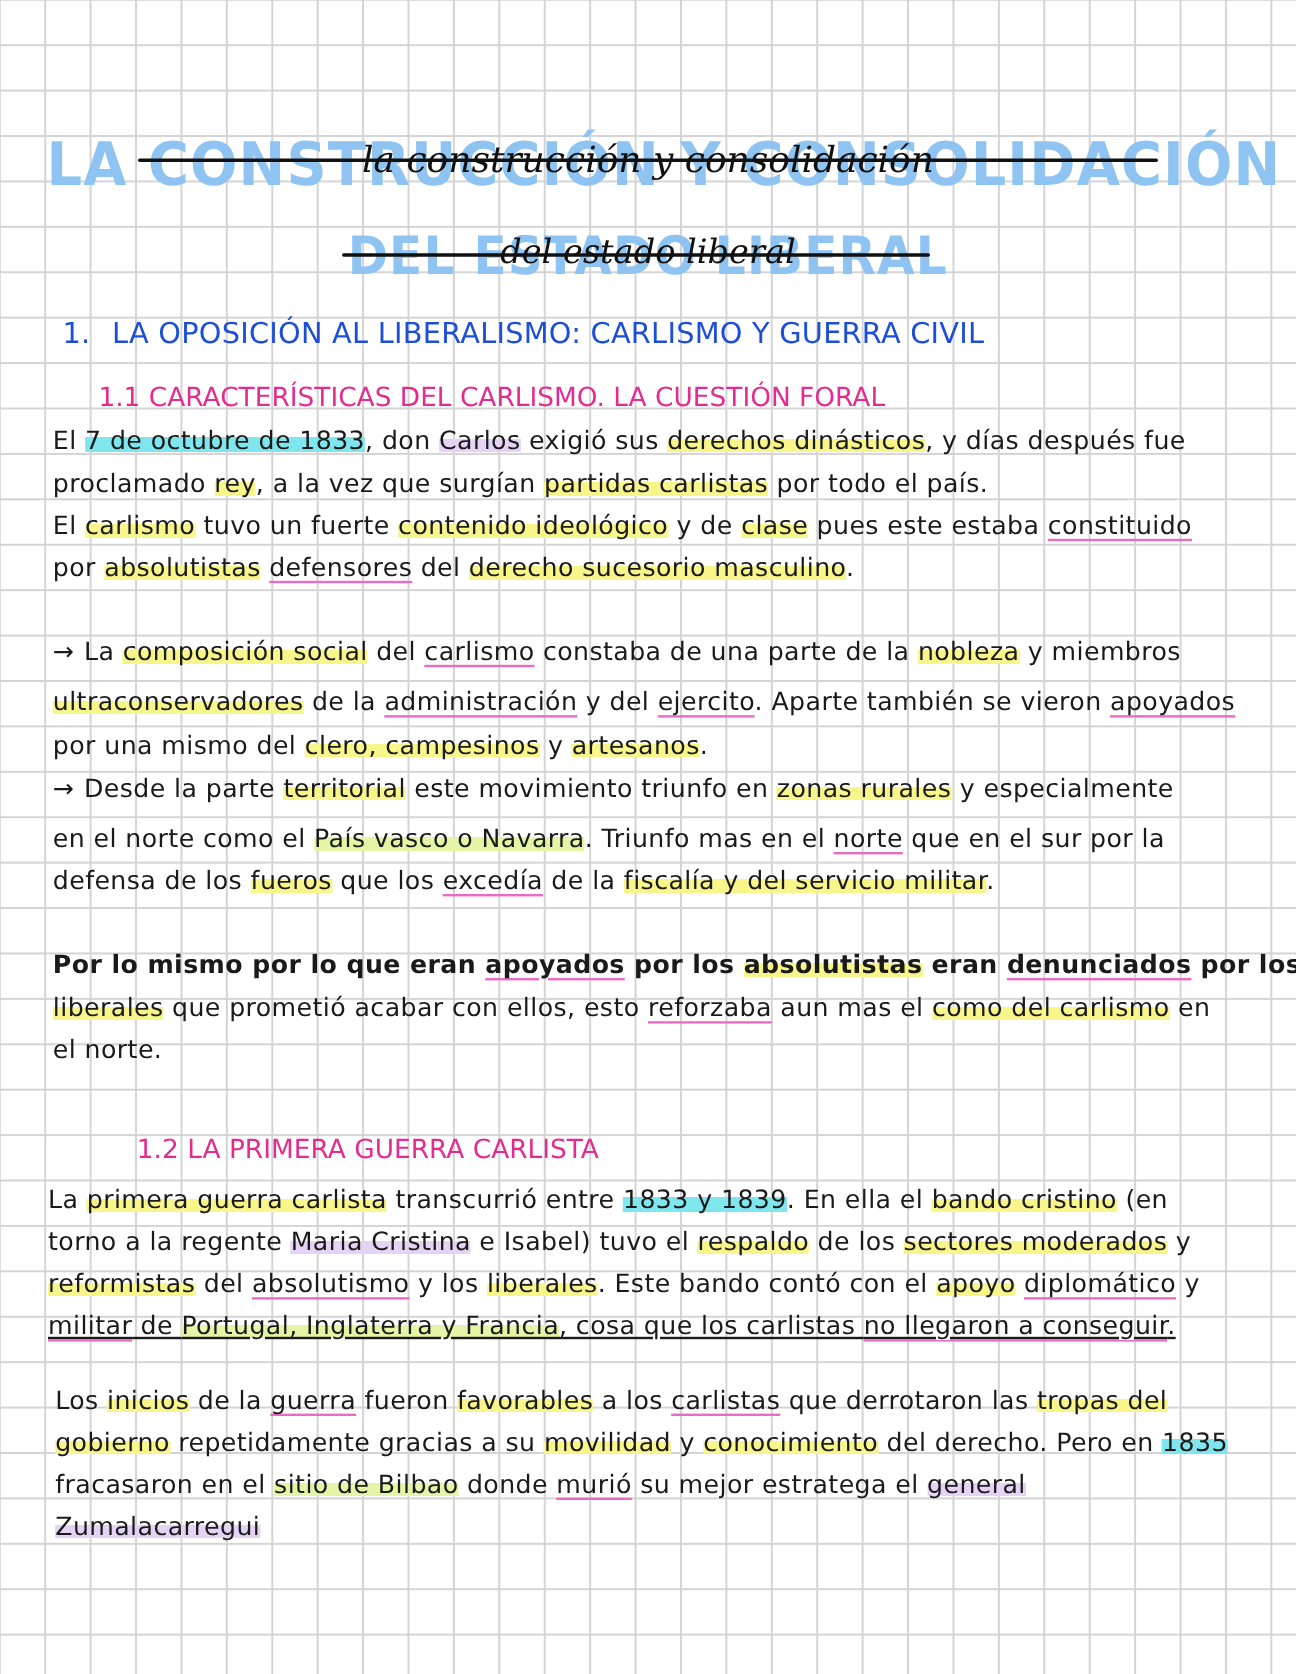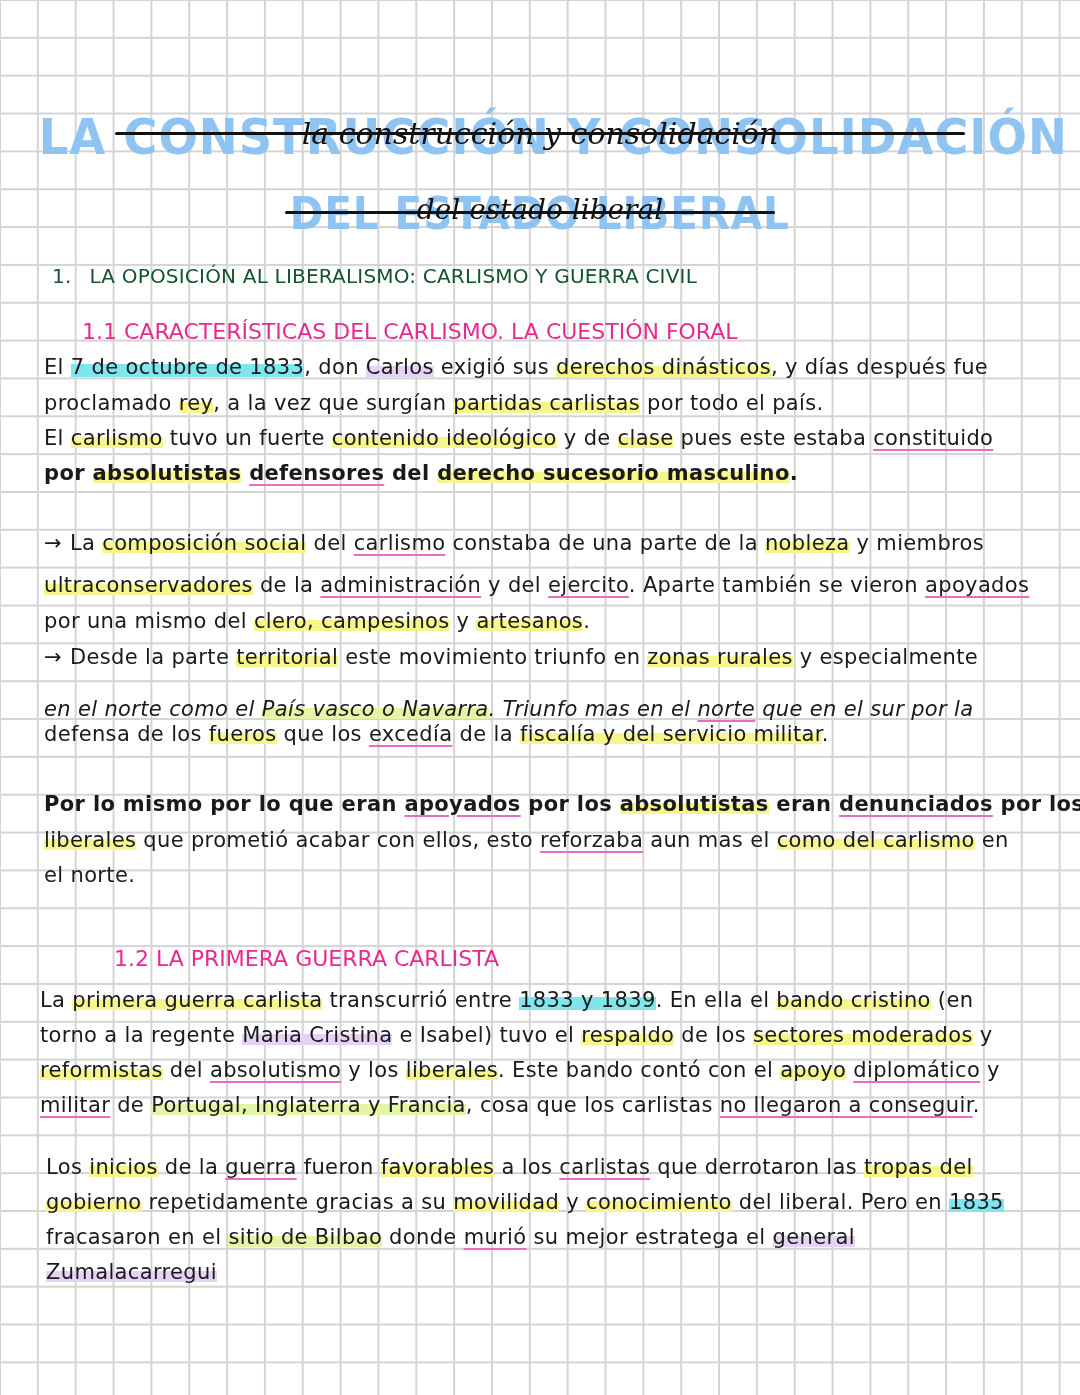--- a/index.html
+++ b/index.html
@@ -51,22 +51,22 @@
   }
   #title1 { top: 108px; }
   #title1 .title-bg { font-size: 50px; transform: scaleX(0.93); }
   #title2 { top: 188px; }
   #title2 .title-bg { font-size: 44px; transform: scaleX(0.92); }
 
   
   .h1 {
     position: absolute;
     left: 52px; top: 264px;
-    color: #14532d;
-    font-size: 20px;
+    color: #1d4ed8;
+    font-size: 24px;
     white-space: nowrap;
     letter-spacing: 0.2px;
   }
   .h1 .num { margin-right: 18px; }
   .h2 {
     position: absolute;
     color: #e62b8f;
     font-size: 22px;
     white-space: nowrap;
   }
@@ -113,39 +113,39 @@
   <div class="para" style="top:355px;">
     <div class="line" style="top:0;">
       <span>El </span><span class="hl-c">7 de octubre de 1833</span><span>, don </span><span class="hl-p">Carlos</span><span> exigió sus </span><span class="hl-y">derechos dinásticos</span><span>, y días después fue</span>
     </div>
     <div class="line" style="top:36px;">
       <span>proclamado </span><span class="hl-y">rey</span><span>, a la vez que surgían </span><span class="hl-y">partidas carlistas</span><span> por todo el país.</span>
     </div>
     <div class="line" style="top:71px;">
       <span>El </span><span class="hl-y">carlismo</span><span> tuvo un fuerte </span><span class="hl-y">contenido ideológico</span><span> y de </span><span class="hl-y">clase</span><span> pues este estaba </span><span class="ul">constituido</span>
     </div>
-    <div class="line" style="top:106px;font-weight:bold;">
+    <div class="line" style="top:106px;">
       <span>por </span><span class="hl-y">absolutistas</span><span> </span><span class="ul">defensores</span><span> del </span><span class="hl-y">derecho sucesorio masculino</span><span>.</span>
     </div>
   </div>
 
   <div class="para" style="top:531px;">
     <div class="line" style="top:0;">
       <span class="arrow">→</span><span>La </span><span class="hl-y">composición social</span><span> del </span><span class="ul">carlismo</span><span> constaba de una parte de la </span><span class="hl-y">nobleza</span><span> y miembros</span>
     </div>
     <div class="line" style="top:42px;">
       <span class="hl-y">ultraconservadores</span><span> de la </span><span class="ul">administración</span><span> y del </span><span class="ul">ejercito</span><span>. Aparte también se vieron </span><span class="ul">apoyados</span>
     </div>
     <div class="line" style="top:78px;">
       <span>por una mismo del </span><span class="hl-y">clero, campesinos</span><span> y </span><span class="hl-y">artesanos</span><span>.</span>
     </div>
     <div class="line" style="top:114px;">
       <span class="arrow">→</span><span>Desde la parte </span><span class="hl-y">territorial</span><span> este movimiento triunfo en </span><span class="hl-y">zonas rurales</span><span> y especialmente</span>
     </div>
-    <div class="line" style="top:166px;font-style:italic;">
+    <div class="line" style="top:156px;">
       <span>en el norte como el </span><span class="hl-g">País vasco o Navarra</span><span>. Triunfo mas en el </span><span class="ul">norte</span><span> que en el sur por la</span>
     </div>
     <div class="line" style="top:191px;">
       <span>defensa de los </span><span class="hl-y">fueros</span><span> que los </span><span class="ul">excedía</span><span> de la </span><span class="hl-y">fiscalía y del servicio militar</span><span>.</span>
     </div>
   </div>
 
   <div class="para" style="top:792px;">
     <div class="line" style="top:0;font-weight:bold;">
       <span>Por lo mismo por lo que eran </span><span class="ul">apoyados</span><span> por los </span><span class="hl-y">absolutistas</span><span> eran </span><span class="ul">denunciados</span><span> por los</span>
@@ -163,31 +163,31 @@
   <div class="para" style="top:988px; left:40px;">
     <div class="line" style="top:0;">
       <span>La </span><span class="hl-y">primera guerra carlista</span><span> transcurrió entre </span><span class="hl-c">1833 y 1839</span><span>. En ella el </span><span class="hl-y">bando cristino</span><span> (en</span>
     </div>
     <div class="line" style="top:35px;">
       <span>torno a la regente </span><span class="hl-p">Maria Cristina</span><span> e Isabel) tuvo el </span><span class="hl-y">respaldo</span><span> de los </span><span class="hl-y">sectores moderados</span><span> y</span>
     </div>
     <div class="line" style="top:70px;">
       <span class="hl-y">reformistas</span><span> del </span><span class="ul">absolutismo</span><span> y los </span><span class="hl-y">liberales</span><span>. Este bando contó con el </span><span class="hl-y">apoyo</span><span> </span><span class="ul">diplomático</span><span> y</span>
     </div>
-    <div class="line" style="top:105px;">
+    <div class="line" style="top:105px;text-decoration:underline;">
       <span class="ul">militar</span><span> de </span><span class="hl-g">Portugal, Inglaterra y Francia</span><span>, cosa que los carlistas </span><span class="ul">no llegaron a conseguir</span><span>.</span>
     </div>
   </div>
 
   <div class="para" style="top:1155px; left:46px;">
     <div class="line" style="top:0;">
       <span>Los </span><span class="hl-y">inicios</span><span> de la </span><span class="ul">guerra</span><span> fueron </span><span class="hl-y">favorables</span><span> a los </span><span class="ul">carlistas</span><span> que derrotaron las </span><span class="hl-y">tropas del</span>
     </div>
     <div class="line" style="top:35px;">
-      <span class="hl-y">gobierno</span><span> repetidamente gracias a su </span><span class="hl-y">movilidad</span><span> y </span><span class="hl-y">conocimiento</span><span> del liberal. Pero en </span><span class="hl-c">1835</span>
+      <span class="hl-y">gobierno</span><span> repetidamente gracias a su </span><span class="hl-y">movilidad</span><span> y </span><span class="hl-y">conocimiento</span><span> del derecho. Pero en </span><span class="hl-c">1835</span>
     </div>
     <div class="line" style="top:70px;">
       <span>fracasaron en el </span><span class="hl-g">sitio de Bilbao</span><span> donde </span><span class="ul">murió</span><span> su mejor estratega el </span><span class="hl-p">general</span>
     </div>
     <div class="line" style="top:105px;">
       <span class="hl-p">Zumalacarregui</span>
     </div>
   </div>
 
 </div>

